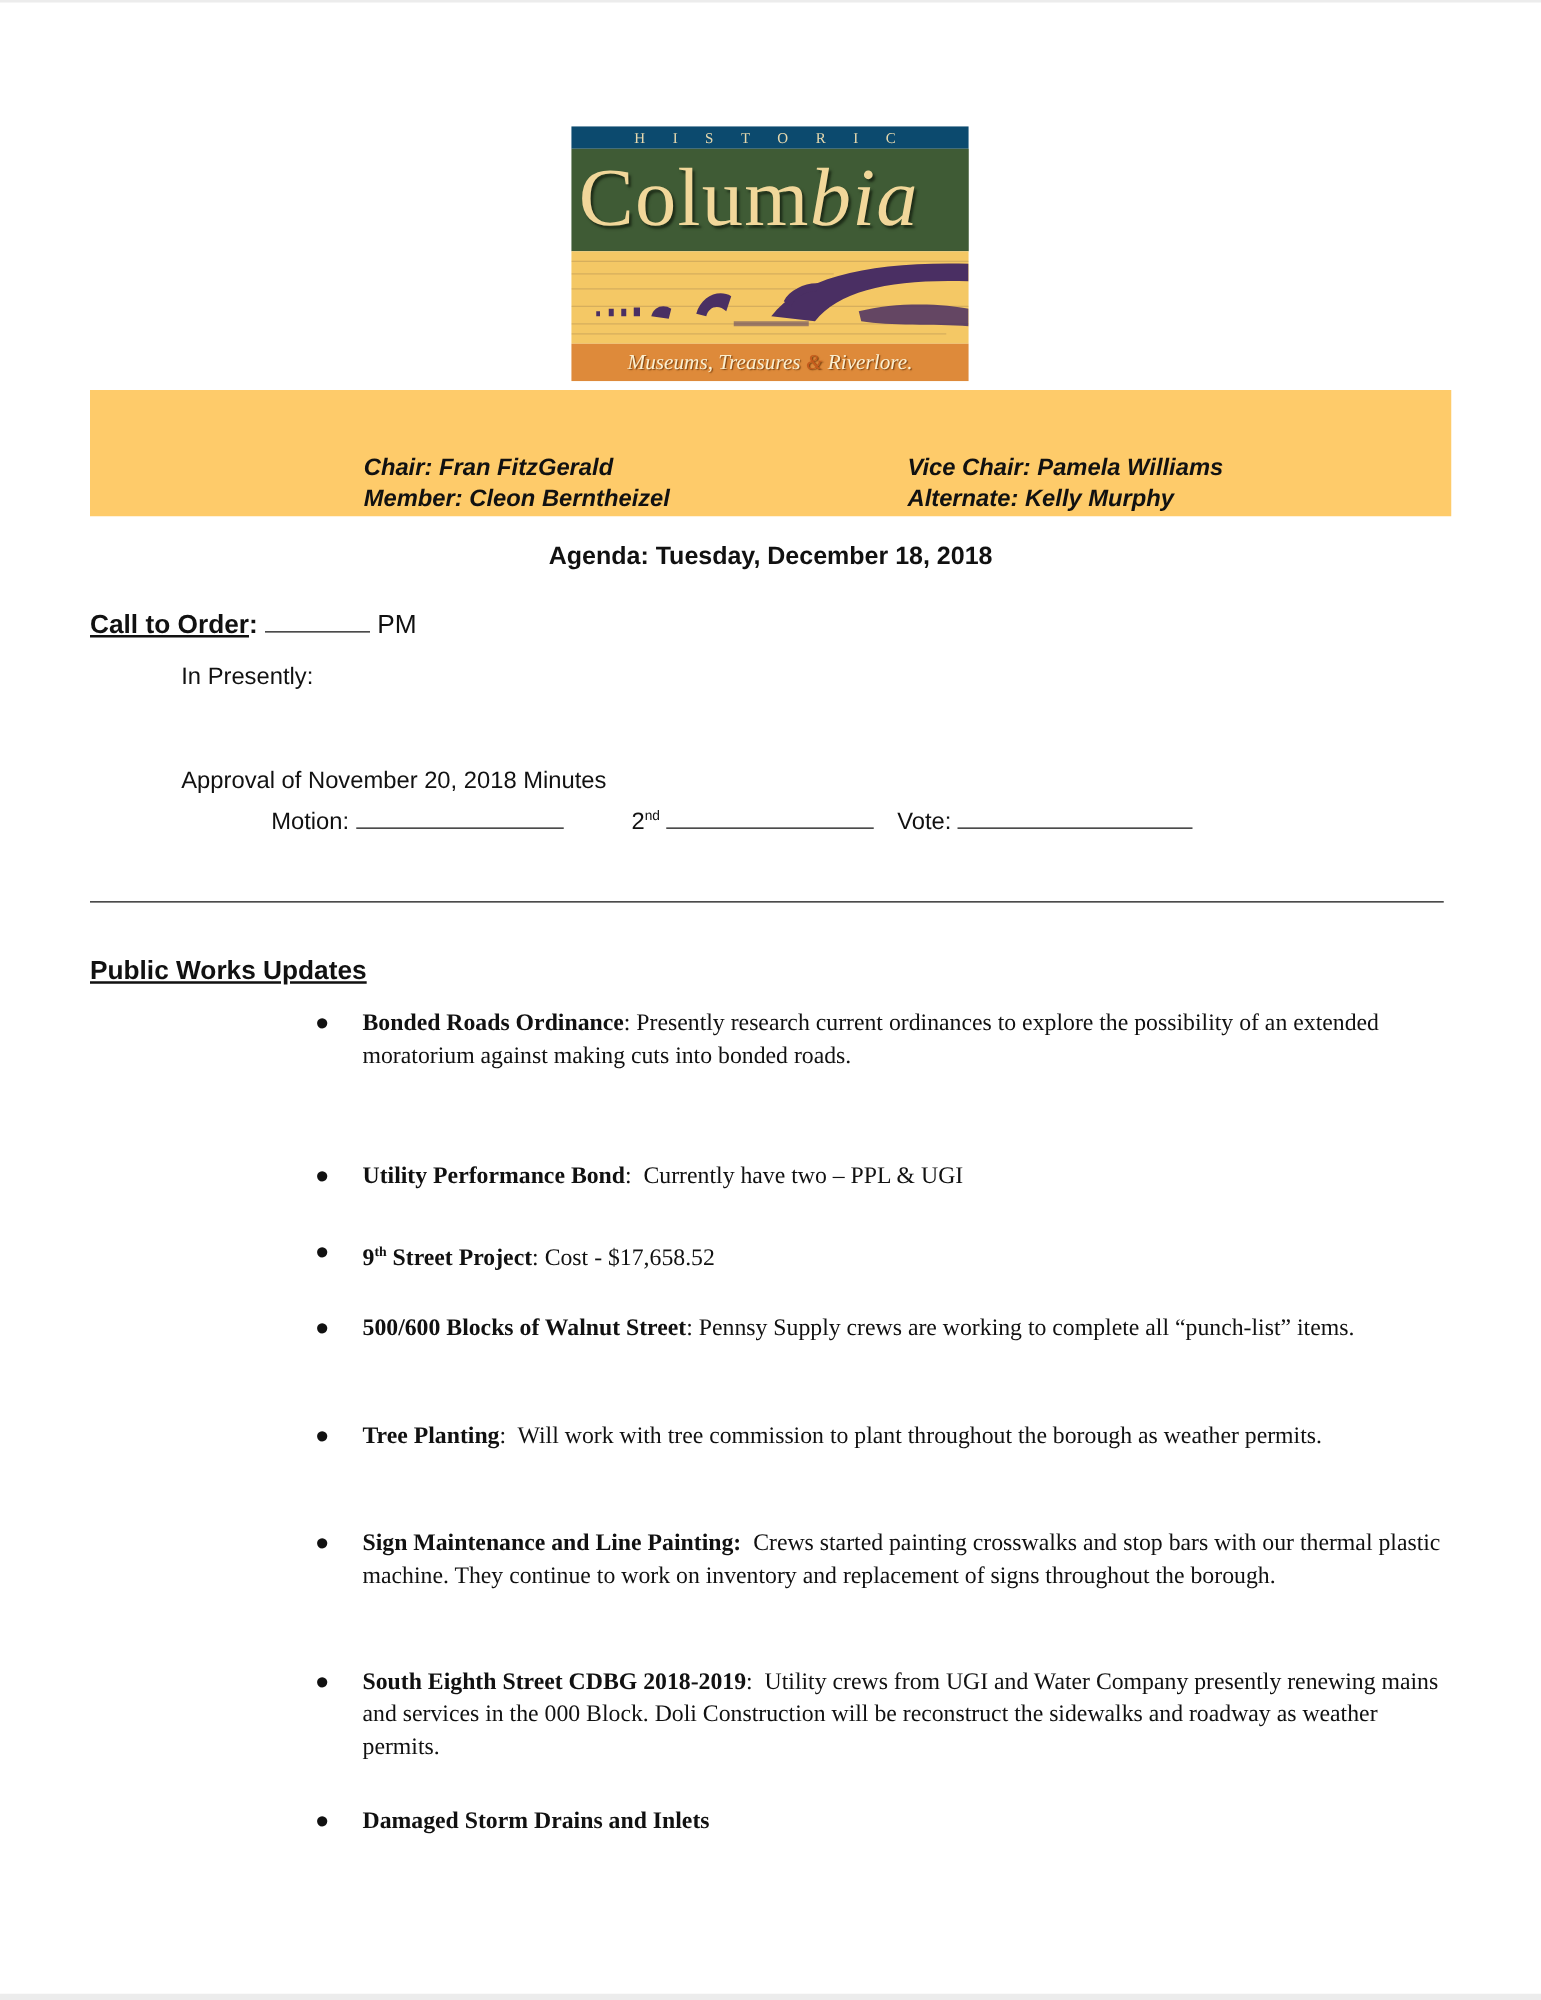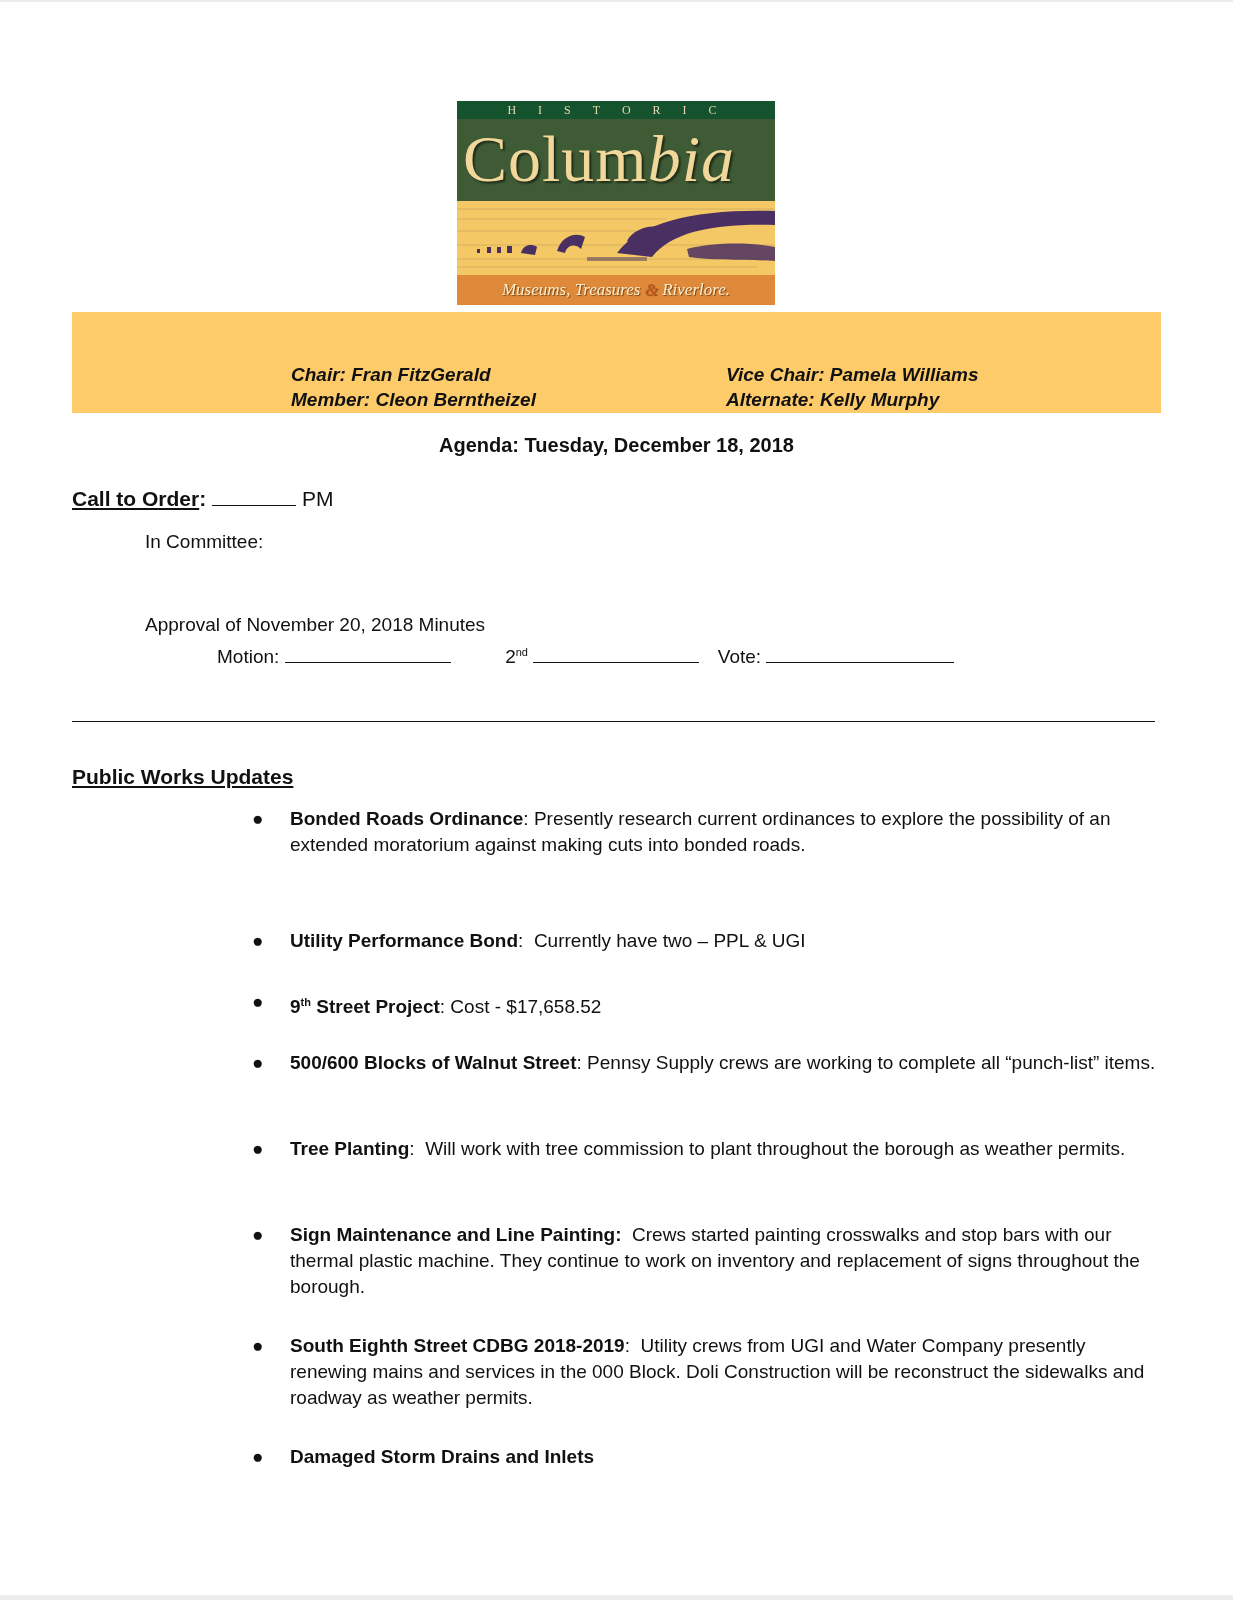--- a/index.html
+++ b/index.html
@@ -6,21 +6,21 @@
   body {
     width: 1233px; height: 1600px; background: #ffffff;
     position: relative; overflow: hidden;
     font-family: "Liberation Sans", sans-serif; color: #111;
   }
   .topline { position: absolute; left: 0; top: 0; width: 1233px; height: 2px; background: #ececec; }
   .bottombar { position: absolute; left: 0; top: 1595px; width: 1233px; height: 5px; background: #ececec; }
 
   
   .logo { position: absolute; left: 457px; top: 101px; width: 318px; height: 204px; overflow: hidden; }
-  .logo .band-black { position: absolute; left: 0; top: 0; width: 100%; height: 18px; background: #14532d;
+  .logo .band-black { position: absolute; left: 0; top: 0; width: 100%; height: 18px; background: #0c4a6e;
     color: #e7d9ae; font-family: "Liberation Serif", serif; font-size: 12px; letter-spacing: 22px;
     text-align: center; line-height: 18px; padding-left: 14px; box-sizing: border-box; }
   .logo .band-green { position: absolute; left: 0; top: 18px; width: 100%; height: 82px; background: #3f5b35; padding-left: 20px; }
   .logo .band-green .word { position: absolute; left: 6px; top: 2px; font-family: "Liberation Serif", serif;
     font-size: 66px; color: #f1d79a; letter-spacing: 1px; text-shadow: 2px 2px 2px #1e2d18; }
   .logo .band-green .word i { font-style: italic; }
   .logo .band-yellow { position: absolute; left: 0; top: 100px; width: 100%; height: 74px; background: #f4c865; overflow: hidden; }
   .logo .band-orange { position: absolute; left: 0; top: 174px; width: 100%; height: 30px; background: #de8a3a;
     color: #fbefd0; font-family: "Liberation Serif", serif; font-style: italic; font-size: 17px;
     text-align: center; line-height: 30px; text-shadow: 1px 1px 1px #7a4110; }
@@ -38,21 +38,21 @@
   .b { font-weight: bold; }
   .ul-blank { display: inline-block; border-bottom: 1.5px solid #111; height: 18px; vertical-align: baseline; }
   sup { font-size: 11px; }
 
   .divider { position: absolute; left: 72px; top: 721px; width: 1083px; height: 0; border-top: 1.6px solid #111; }
 
   .section-title { position: absolute; left: 72px; top: 765px; font-size: 21px; font-weight: bold; text-decoration: underline; }
 
   .item { position: absolute; left: 252px; width: 910px; font-size: 19px; line-height: 26px; }
   .item .bullet { position: absolute; left: 0; top: 0; width: 9px; font-size: 19px; }
-  .item .content { position: absolute; left: 38px; top: 0; width: 872px; }
+  .item .content { position: absolute; left: 38px; top: 0; width: 872px; font-family: Liberation Serif, serif; }
 </style>
 </head>
 <body>
 
 <div class="topline"></div>
 
 <div class="logo">
   <div class="band-black">HISTORIC</div>
   <div class="band-green">
     <span class="word"><span>Colum</span><i>bia</i></span>
@@ -92,21 +92,21 @@
 </div>
 
 <div class="agenda">Agenda: Tuesday, December 18, 2018</div>
 
 <div class="line" style="left:72px; top:487px; font-size:21px;">
   <span class="b u">Call to Order</span><span class="b">:</span>
   <span class="ul-blank" style="width:84px;"></span>
   <span>PM</span>
 </div>
 
-<div class="line" style="left:145px; top:531px;">In Committee:</div>
+<div class="line" style="left:145px; top:531px;">In Presently:</div>
 
 <div class="line" style="left:145px; top:614px;">Approval of November 20, 2018 Minutes</div>
 
 <div class="line" style="left:217px; top:644px;">
   <span>Motion:</span>
   <span class="ul-blank" style="width:166px;"></span>
   <span style="display:inline-block; width:44px;"></span>
   <span><span>2</span><sup>nd</sup></span>
   <span class="ul-blank" style="width:166px;"></span>
   <span style="display:inline-block; width:8px;"></span>

